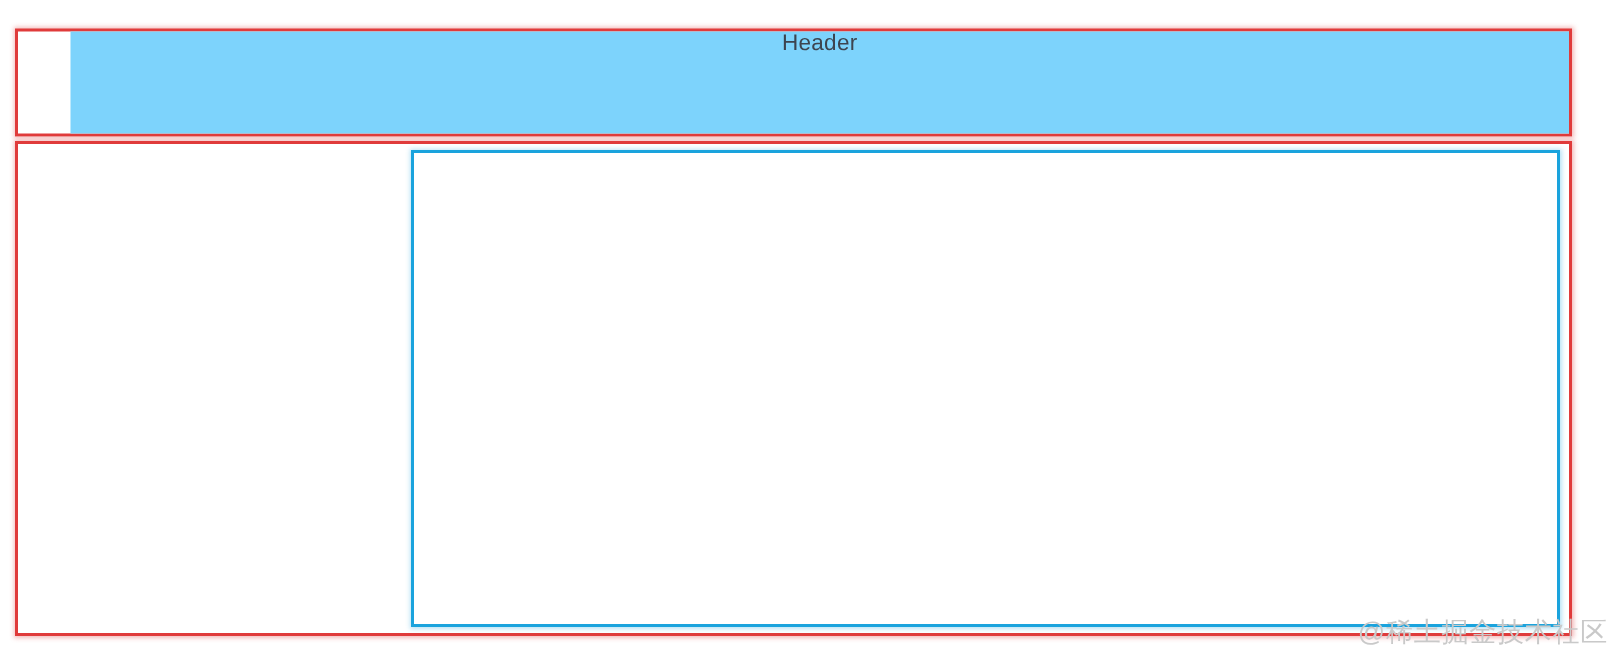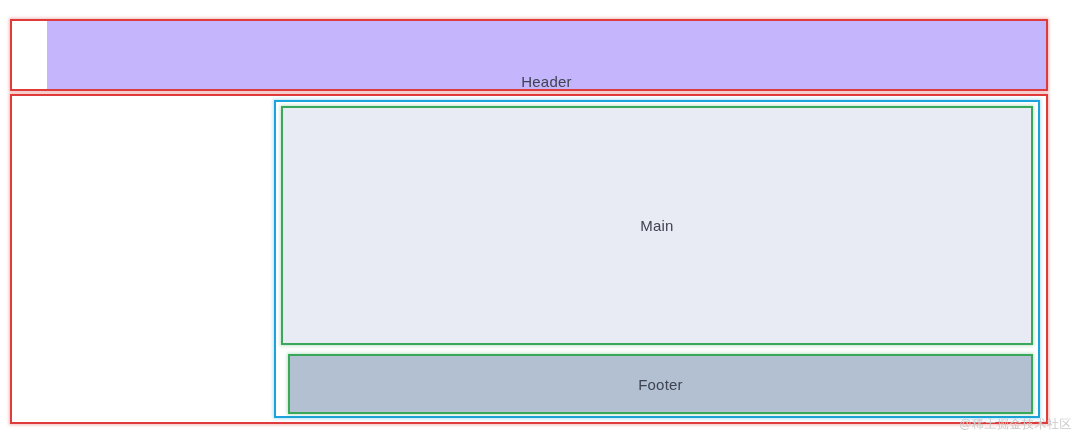--- a/index.html
+++ b/index.html
@@ -60,23 +60,23 @@
     height: 330px;
   }
 
   
   #header-box {
     position: absolute;
     left: 0;
     top: 0;
     right: 0;
     bottom: 0;
-    background: #c4b5fd;
+    background: #7dd3fc;
     display: flex;
-    align-items: flex-end;
+    align-items: flex-start;
     justify-content: center;
     margin-left: 35px;
   }
 
   
   #aside-box {
     left: 5px;
     top: 4px;
     width: 248px;
     height: 318px;
@@ -116,21 +116,21 @@
     border: 2px solid #3aa85a;
     box-shadow: 0 0 3px 1px rgba(58,168,90,.30);
     background: #b2c0d2;
   }
 
   
   #watermark {
     position: absolute;
     right: 8px;
     bottom: 4px;
-    font-size: 12px;
+    font-size: 18px;
     color: #c9c9c9;
     letter-spacing: .5px;
     user-select: none;
     white-space: nowrap;
   }
 </style>
 </head>
 <body>
 
 <div id="page">
@@ -139,26 +139,20 @@
     <div id="header-box">
       <span class="label">Header</span>
     </div>
   </div>
 
   <div class="box red-wrap" id="body-wrap">
 
 
     <div class="box" id="rightcol-wrap">
 
-      <div class="box" id="main-box">
-        <span class="label">Main</span>
-      </div>
 
-      <div class="box" id="footer-box">
-        <span class="label">Footer</span>
-      </div>
 
     </div>
   </div>
 
   <div id="watermark">@稀土掘金技术社区</div>
 
 </div>
 
 </body></html>

